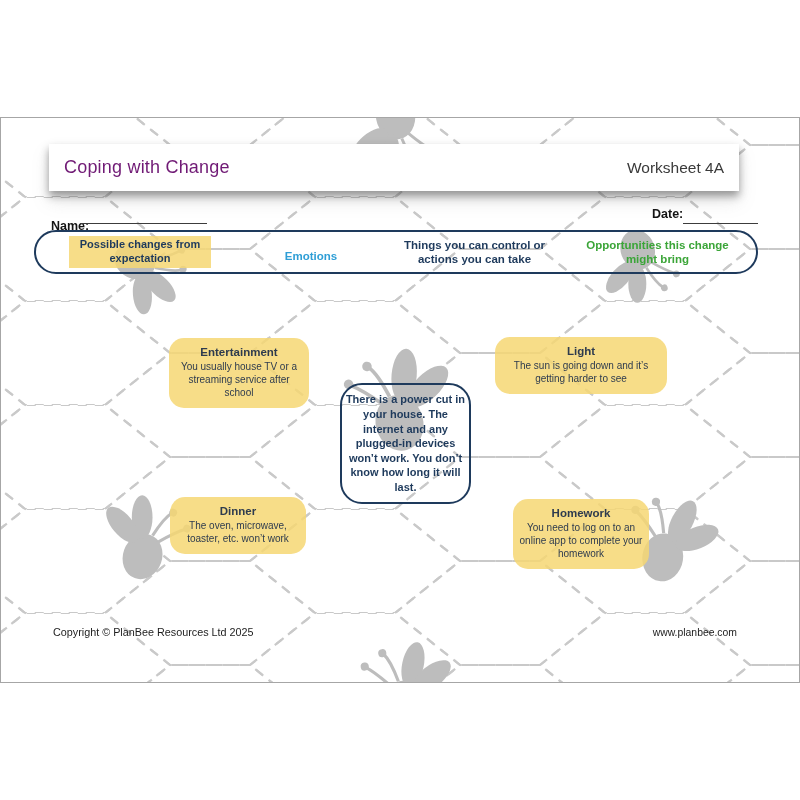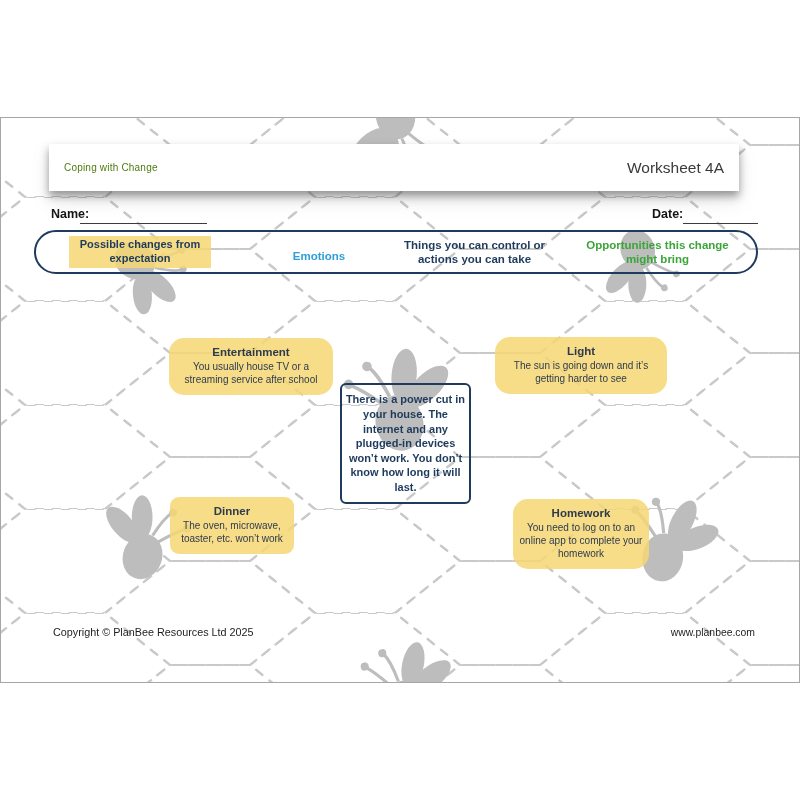--- a/index.html
+++ b/index.html
@@ -7,48 +7,48 @@
          font-family:"Liberation Sans","DejaVu Sans",sans-serif;}
   
   .page{position:absolute;left:0;top:117px;width:800px;height:566px;background:#ffffff;
         border:1px solid #a6a6a6;box-sizing:border-box;overflow:hidden;}
   svg.bg{position:absolute;left:0;top:0;}
   
   .header-bar{position:absolute;left:48px;top:26px;width:690px;height:47px;background:#ffffff;
       display:flex;align-items:center;justify-content:space-between;padding:0 15px;
       box-sizing:border-box;z-index:6;
       box-shadow:0 5px 8px rgba(45,45,45,.45),0 10px 18px rgba(120,120,120,.18);}
-  .header-bar .title{font-size:10px;color:#4d7c0f;letter-spacing:.2px;}
+  .header-bar .title{font-size:18px;color:#701a75;letter-spacing:.2px;}
   .header-bar .ws{font-size:15.5px;color:#3a3a3a;}
   
   .field-label{position:absolute;font-size:12.5px;font-weight:bold;color:#151515;z-index:5;}
   .write-line{position:absolute;height:0;border-top:1.5px solid #3c3c3c;z-index:5;}
   
   .pill{position:absolute;left:33px;top:112px;width:724px;height:44px;border:2px solid #1e3a5c;
         border-radius:24px;box-sizing:border-box;z-index:4;background:transparent;}
   .pill .cell{position:absolute;top:0;bottom:0;display:flex;align-items:center;justify-content:center;
         text-align:center;font-size:11.5px;font-weight:bold;line-height:1.25;}
   .chip{position:absolute;left:33px;top:4px;bottom:4px;width:142px;border-radius:0;
         background:rgba(246,215,115,.85);display:flex;align-items:center;justify-content:center;
         text-align:center;font-size:11px;font-weight:bold;color:#1e3a5c;line-height:1.25;}
-  .cell.emotions{left:228px;width:110px;color:#2e9ed6;margin-top:8px;}
+  .cell.emotions{left:220px;width:110px;color:#2e9ed6;margin-top:8px;}
   .cell.control{left:356px;width:165px;color:#1e3a5c;}
   .cell.opps{left:544px;width:155px;color:#3ba538;}
   
   .card{position:absolute;background:rgba(246,215,115,.85);border-radius:15px;text-align:center;
         color:#2e3b4e;padding:8px 6px 9px;box-sizing:border-box;z-index:3;}
   .card .c-title{font-size:11.5px;font-weight:bold;margin:0 0 2px;}
   .card .c-body{font-size:10px;line-height:1.3;margin:0;font-weight:500;}
-  .card.entertainment{left:168px;top:220px;width:164px;}
+  .card.entertainment{left:168px;top:220px;width:140px;}
   .card.light{left:494px;top:219px;width:172px;}
-  .card.dinner{left:169px;top:379px;width:124px;border-radius:9px;}
+  .card.dinner{left:169px;top:379px;width:136px;}
   .card.homework{left:512px;top:381px;width:136px;}
   
   .scenario{position:absolute;left:339px;top:265px;width:131px;height:121px;border:2.5px solid #1e3a5c;
-        border-radius:6px;box-sizing:border-box;display:flex;align-items:center;z-index:3;background:transparent;}
+        border-radius:22px;box-sizing:border-box;display:flex;align-items:center;z-index:3;background:transparent;}
   .scenario p{margin:0;width:100%;padding:0 3px;text-align:center;font-size:11px;font-weight:bold;
         color:#1e3a5c;line-height:1.33;}
   
   .foot{position:absolute;font-size:10.8px;color:#1d1d1d;z-index:3;}
 </style>
 </head>
 <body>
 
 <div class="stage">
 
@@ -83,21 +83,21 @@
       <use href="#bee" transform="translate(150,422) scale(-1.15,1.15) rotate(-20)"></use>
       <use href="#bee" transform="translate(662,420) rotate(8) scale(1.2)"></use>
       <use href="#bee" transform="translate(398,568) rotate(-8) scale(1.2)"></use>
     </svg>
 
     <div class="header-bar">
       <span class="title">Coping with Change</span>
       <span class="ws">Worksheet 4A</span>
     </div>
 
-    <span class="field-label" style="left:50px;top:89px;">Name:</span>
+    <span class="field-label" style="left:50px;top:101px;">Name:</span>
     <span class="write-line" style="left:79px;top:105px;width:127px;"></span>
     <span class="field-label" style="left:651px;top:89px;">Date:</span>
     <span class="write-line" style="left:682px;top:105px;width:75px;"></span>
 
     <div class="pill">
       <div class="chip">Possible changes from expectation</div>
       <div class="cell emotions">Emotions</div>
       <div class="cell control">Things you can control or actions you can take</div>
       <div class="cell opps">Opportunities this change might bring</div>
     </div>
@@ -117,16 +117,16 @@
     <div class="card homework">
       <div class="c-title">Homework</div>
       <p class="c-body">You need to log on to an online app to complete your homework</p>
     </div>
 
     <div class="scenario">
       <p>There is a power cut in your house. The internet and any plugged-in devices won’t work. You don’t know how long it will last.</p>
     </div>
 
     <span class="foot" style="left:52px;top:508px;">Copyright © PlanBee Resources Ltd 2025</span>
-    <span class="foot" style="right:44px;top:509px;font-size:10.4px;">www.planbee.com</span>
+    <span class="foot" style="right:62px;top:509px;font-size:10.4px;">www.planbee.com</span>
 
   </div>
 </div>
 
 </body></html>

